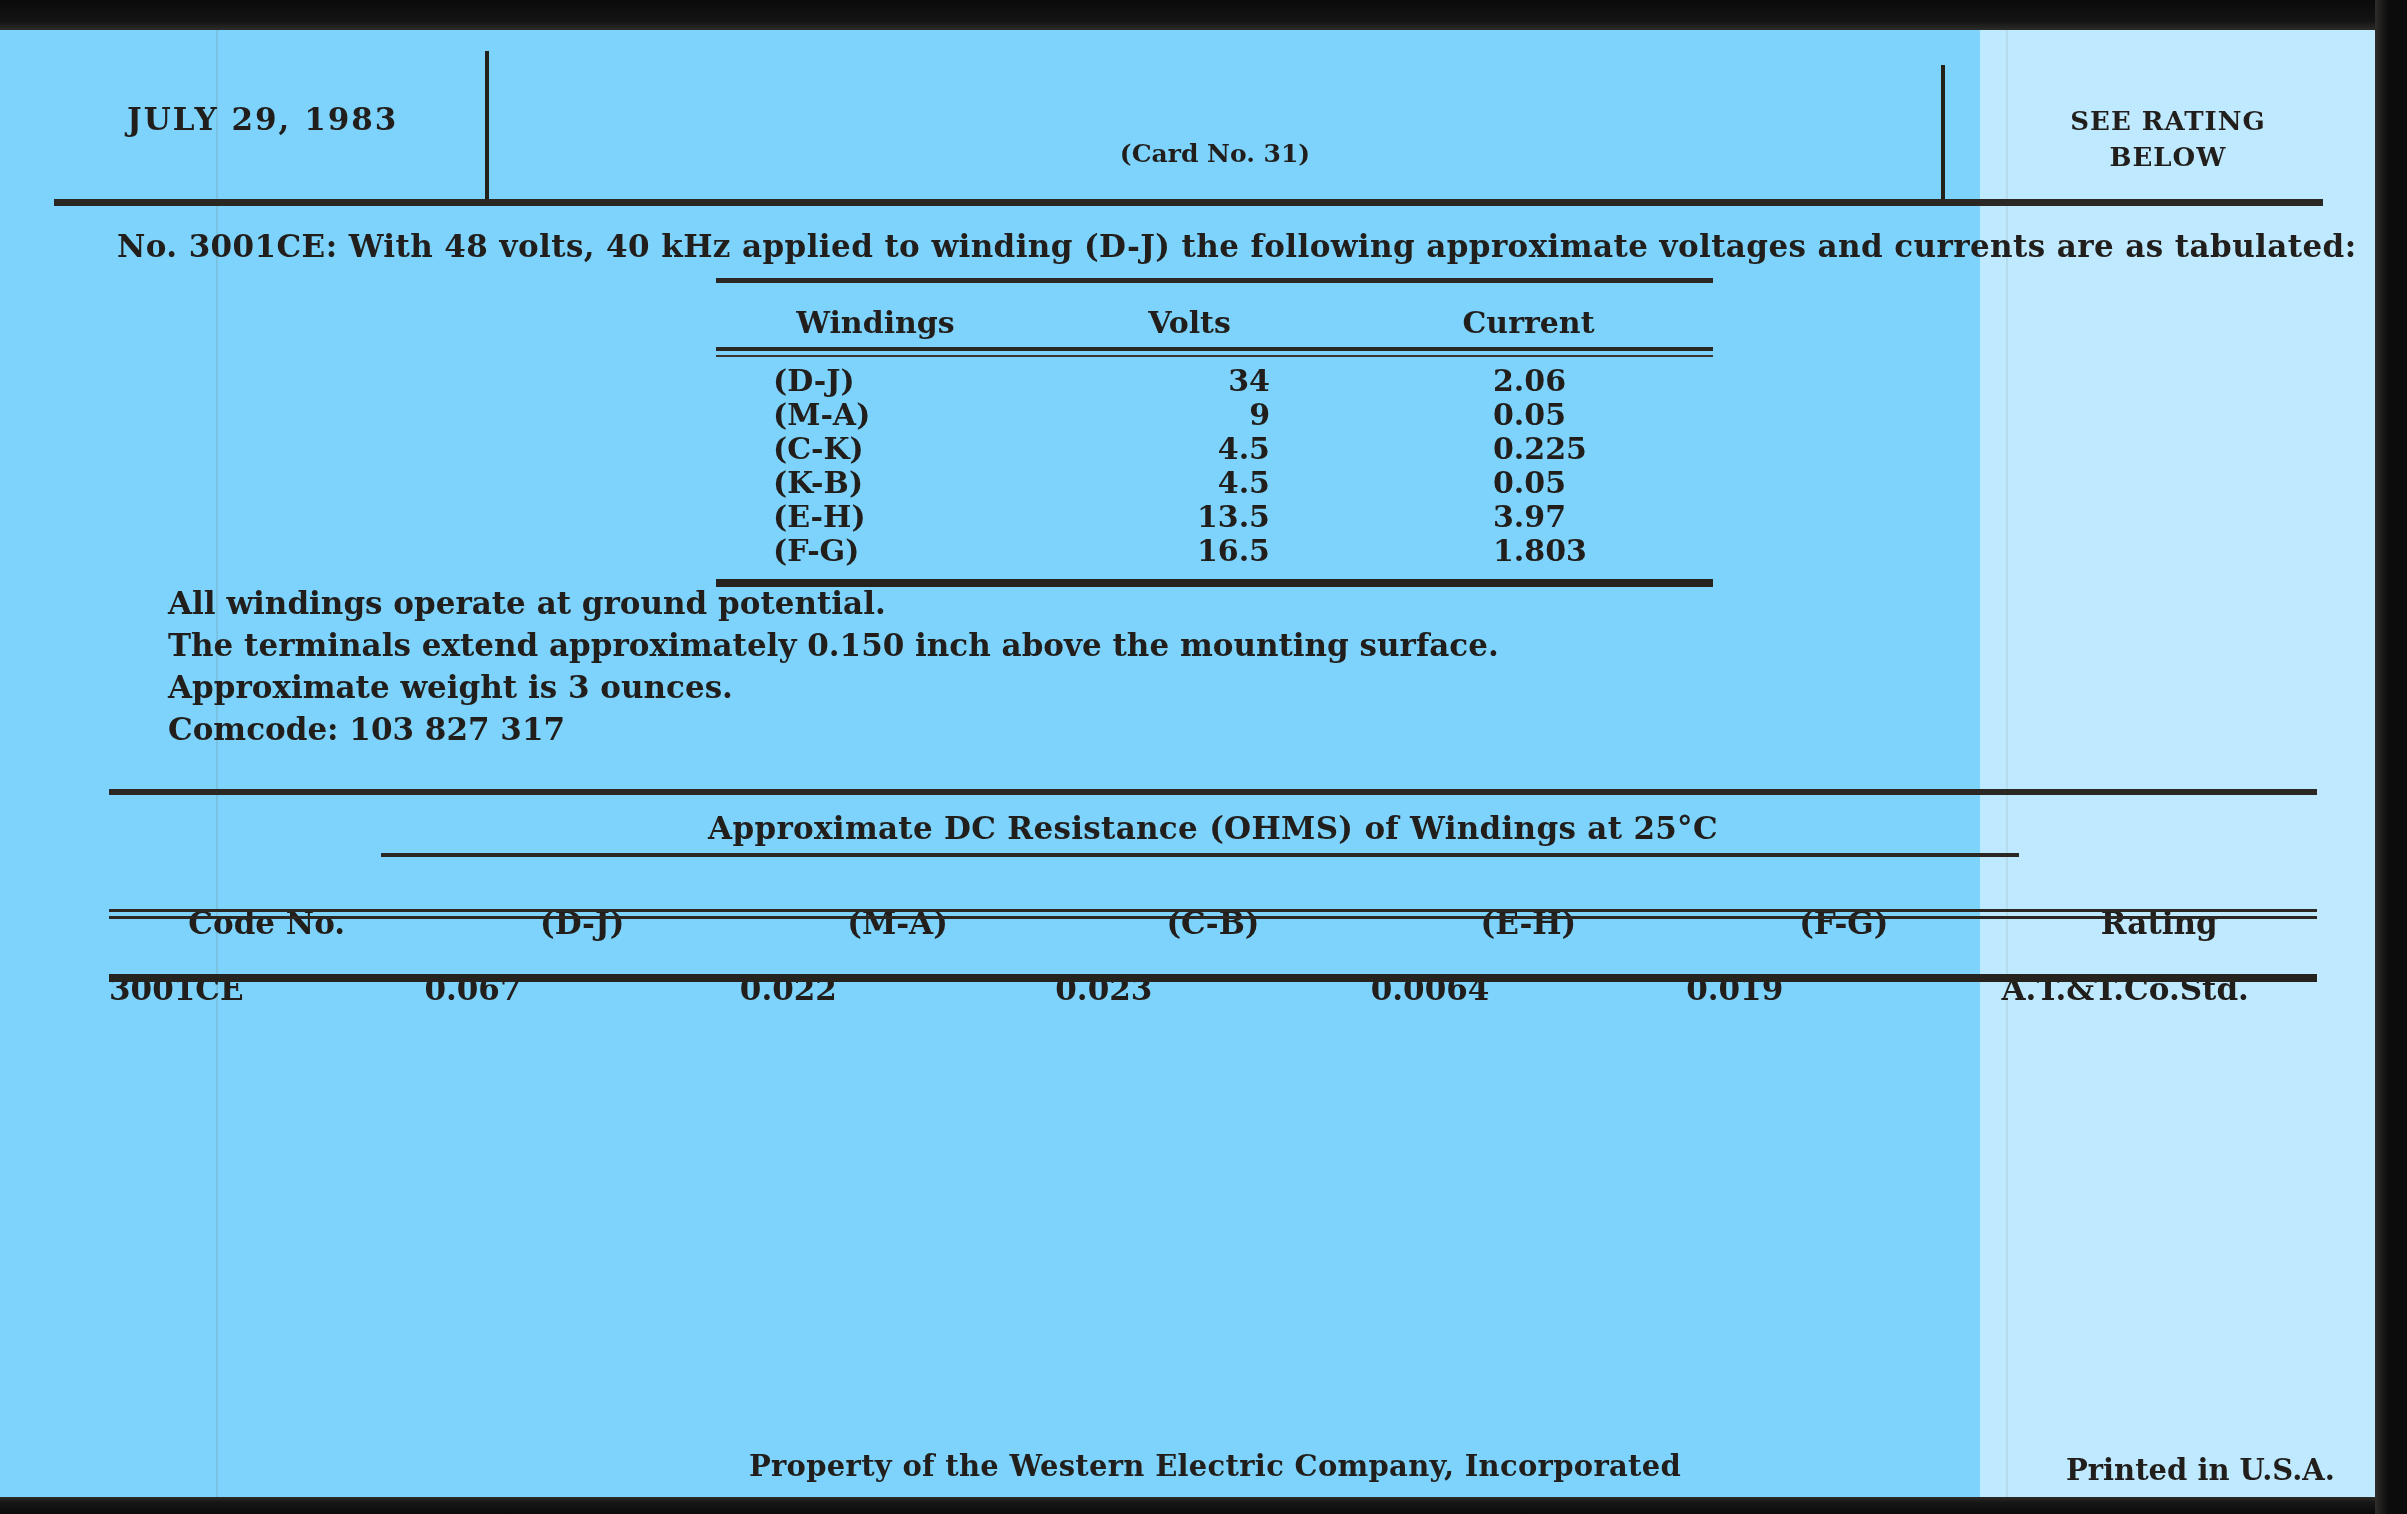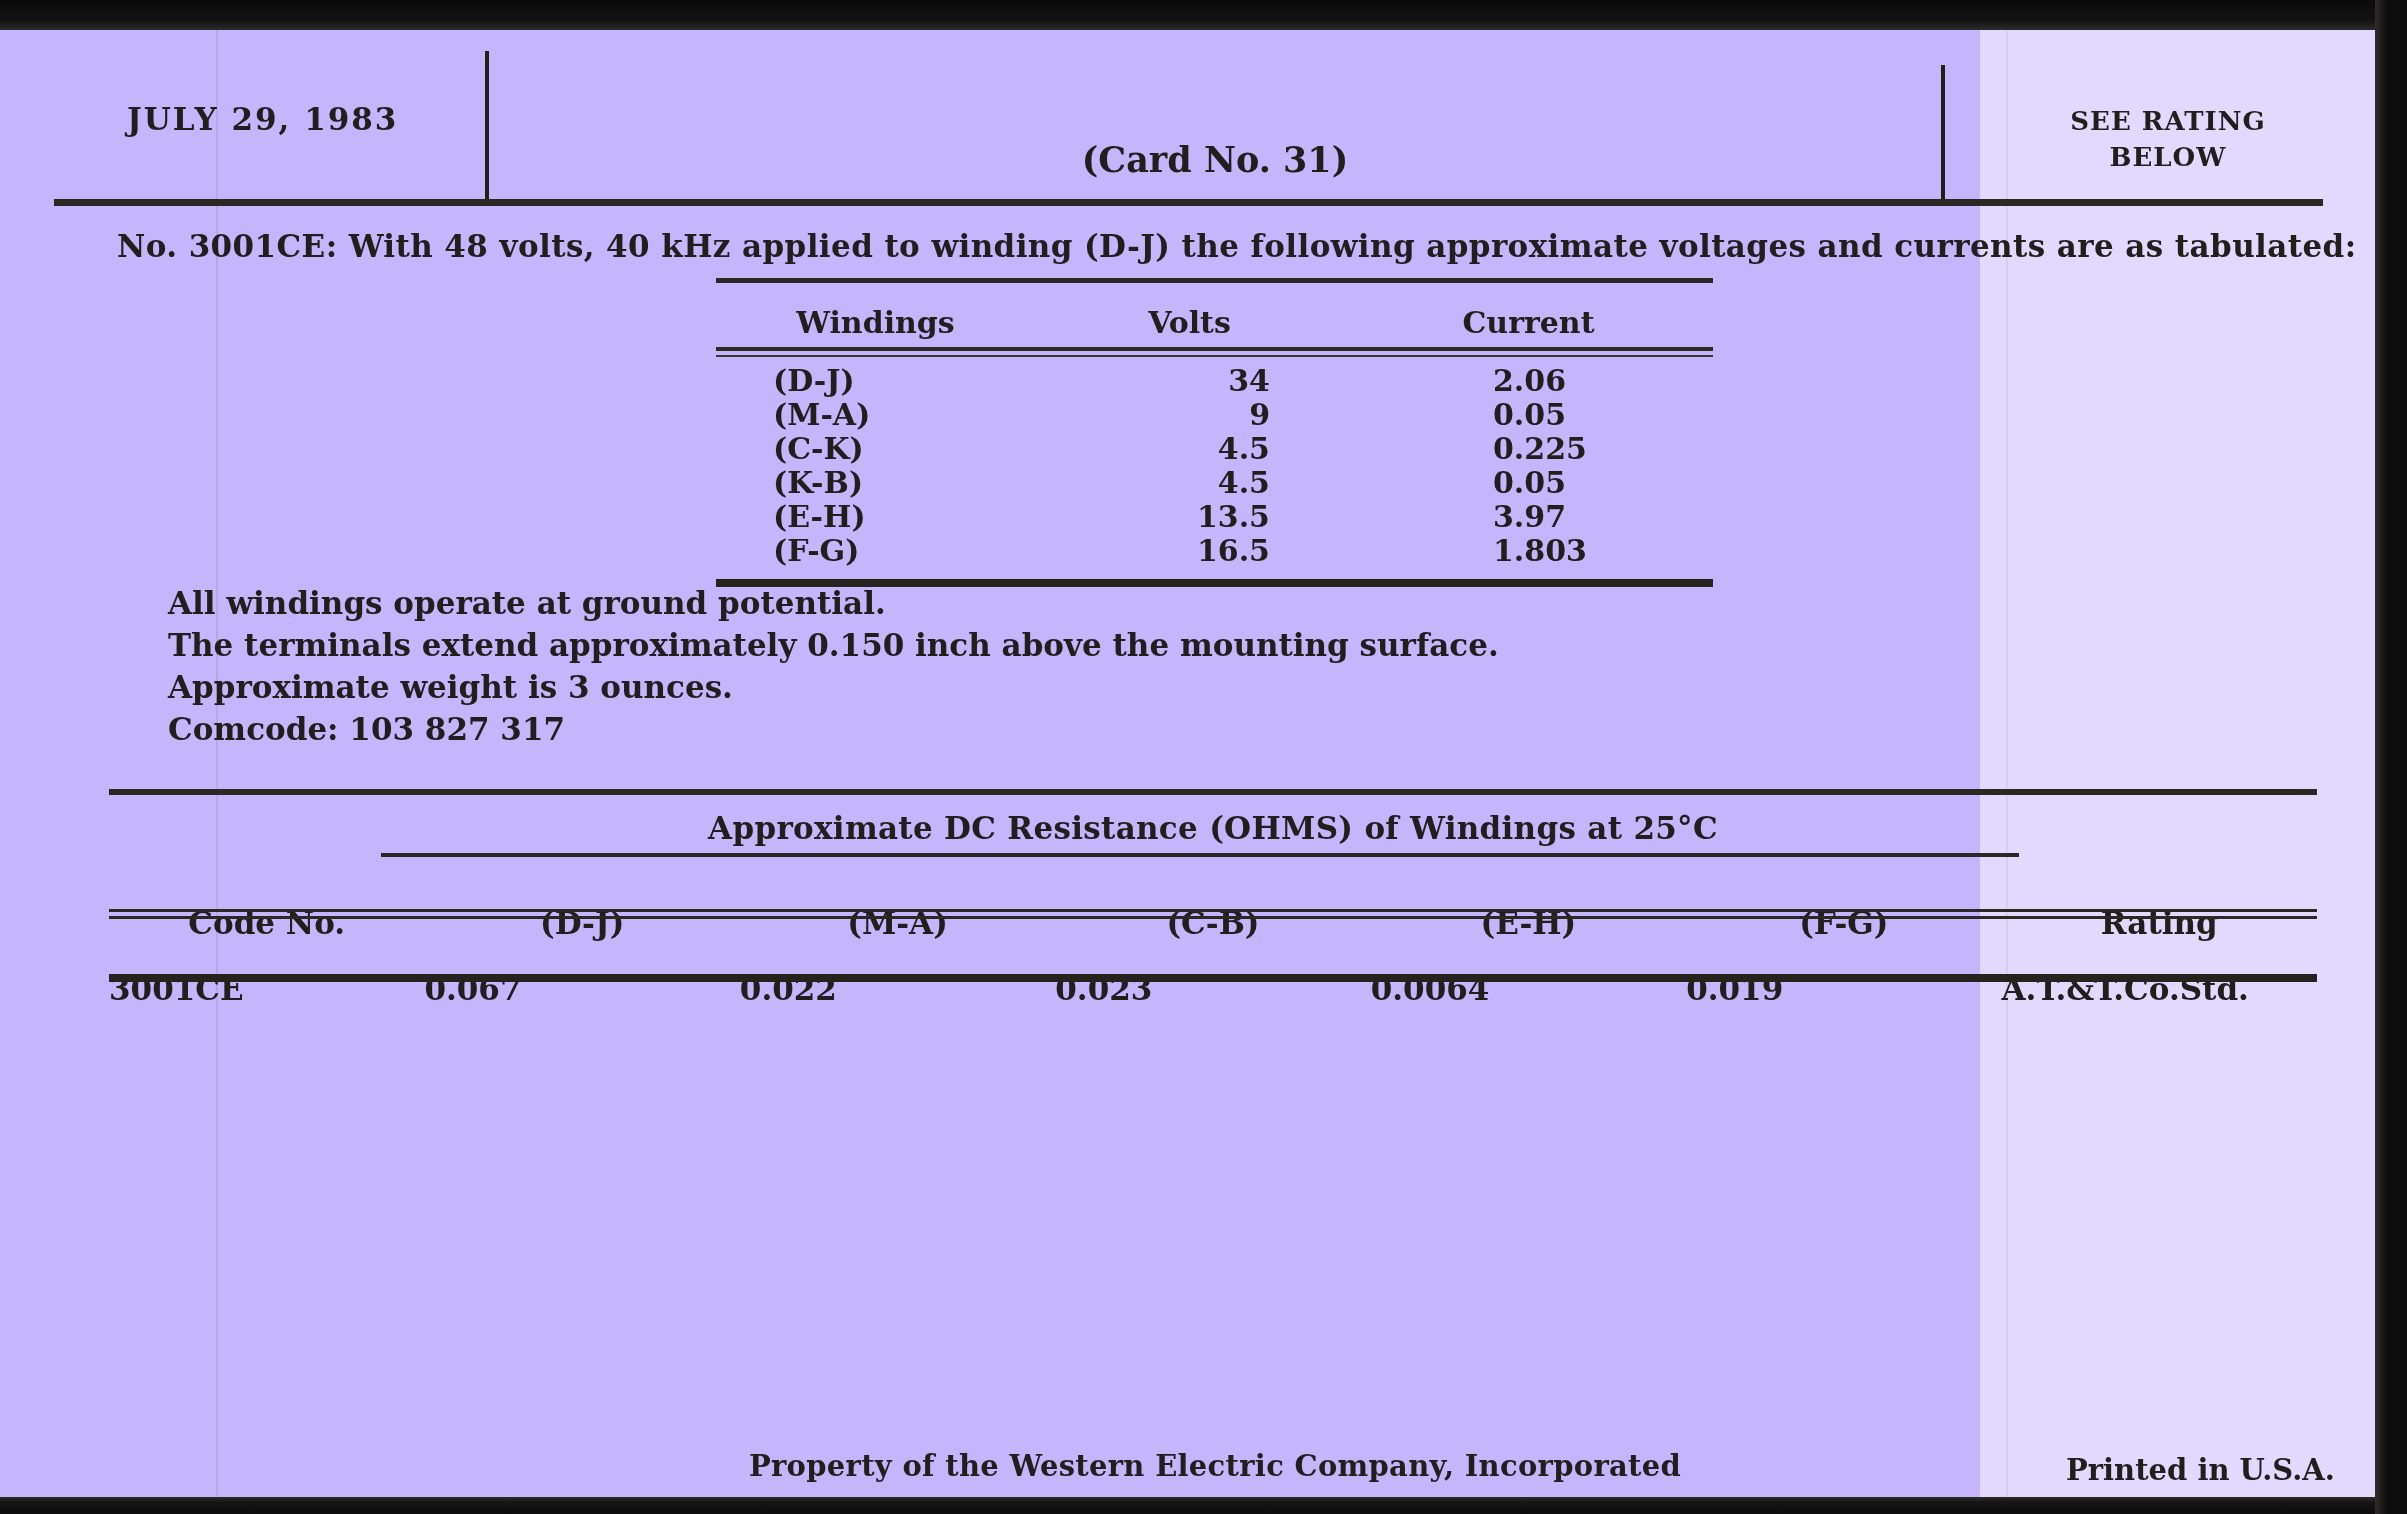--- a/index.html
+++ b/index.html
@@ -1,20 +1,20 @@
 <!DOCTYPE html>
 <html><head>
 <meta charset="utf-8">
 <style>
   * { margin:0; padding:0; box-sizing:border-box; }
   html,body { background:#111; }
   .page {
     position:relative;
     width:2408px; height:1515px;
-    background:#c4b5fd;
+    background:#7dd3fc;
     font-family:"DejaVu Serif","Liberation Serif",serif;
     color:#211e1b;
     overflow:hidden;
   }
   
   .edge { position:absolute; background:linear-gradient(90deg,#0c0c0c,#191919); }
   .edge-top    { left:0; top:0; width:2408px; height:30px; background:linear-gradient(180deg,#0a0a0a 0%,#141414 70%,#2a2a28 100%); }
   .edge-bottom { left:0; top:1497px; width:2408px; height:18px; background:linear-gradient(0deg,#0a0a0a 0%,#161616 70%,#2c2b28 100%); }
   .edge-right  { left:2375px; top:0; width:33px; height:1515px; background:linear-gradient(90deg,#2e2d2a,#0c0c0c 40%); }
   .light-strip { position:absolute; left:1980px; top:30px; width:396px; height:1467px; background:rgba(255,255,255,0.5); }
@@ -31,21 +31,21 @@
   }
   .vdiv { position:absolute; width:4px; background:#232019; }
   .vdiv1 { left:485px; top:51px;  height:149px; }
   .vdiv2 { left:1941px; top:65px; height:141px; }
   .hdr-title {
     position:absolute; left:489px; top:83px; width:1452px;
     text-align:center; font-size:44px; font-weight:bold; letter-spacing:1px; white-space:nowrap;
   }
   .hdr-sub {
     position:absolute; left:489px; top:139px; width:1452px;
-    text-align:center; font-size:35px; font-weight:bold;
+    text-align:center; font-size:25px; font-weight:bold;
   }
   .hdr-rating {
     position:absolute; left:1970px; top:103px; width:396px;
     text-align:center; font-size:26px; font-weight:bold; line-height:36px; letter-spacing:1px;
   }
   .hdr-rule { left:54px; top:199px; width:2269px; height:7px; }
 
   
   .intro {
     position:absolute; left:117px; top:228px; width:2228px;

